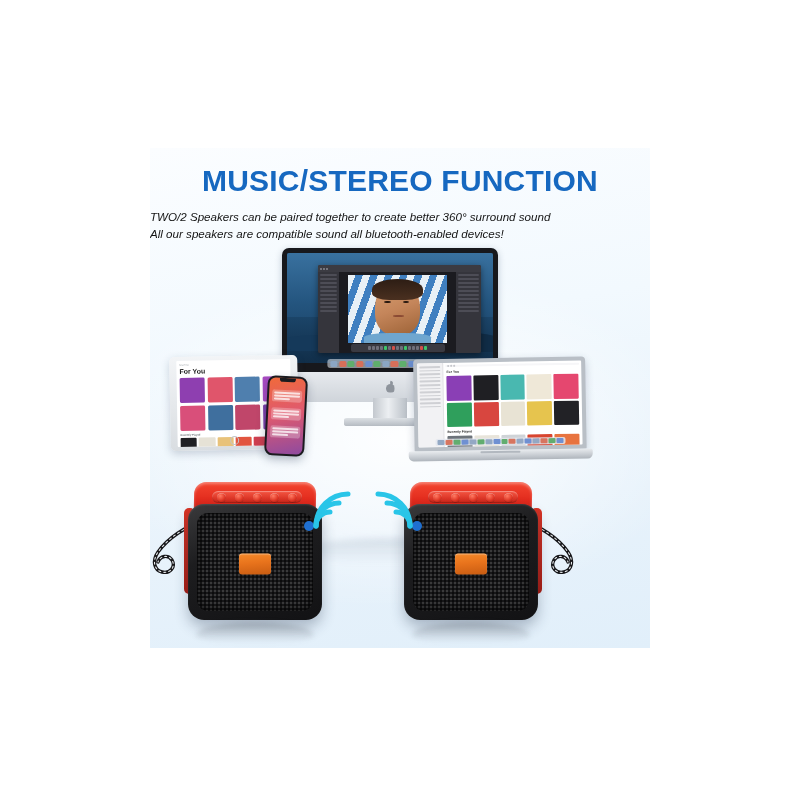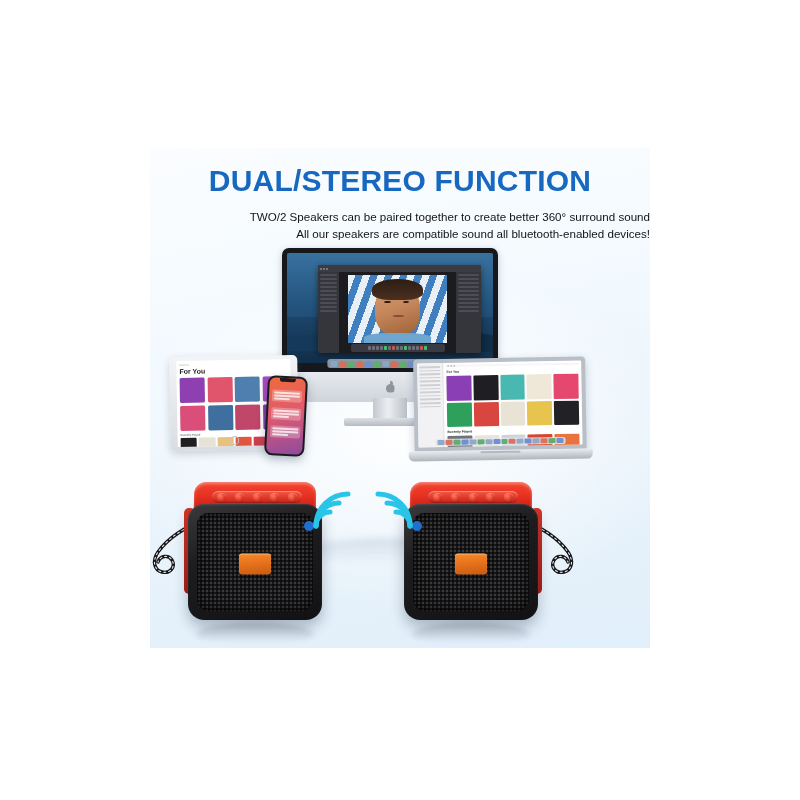--- a/index.html
+++ b/index.html
@@ -24,22 +24,22 @@
     pointer-events:none;
   }
 
   
   .headline{
     position:absolute;left:0;right:0;top:16px;text-align:center;
     font-size:30px;font-weight:bold;letter-spacing:.2px;
     color:#1668c0;white-space:nowrap;
   }
   .subline{
-    position:absolute;left:0;right:0;text-align:right;
-    font-size:11.6px;color:#141414;white-space:nowrap;
+    position:absolute;left:0;right:0;text-align:left;
+    font-size:11.6px;color:#141414;white-space:nowrap;font-style:italic;
   }
   .sub1{top:62px;}
   .sub2{top:79px;}
 
   
   .devices{position:absolute;left:0;top:100px;width:500px;height:240px;}
 
   
   .imac{position:absolute;left:132px;top:0px;width:216px;height:180px;}
   .imac-bezel{
@@ -222,21 +222,21 @@
     border-radius:50%;filter:blur(3px);}
 </style>
 </head>
 <body>
 
 <div id="stage">
 
   <div class="panel">
     <div class="panel-glow"></div>
 
-    <div class="headline">DUAL/STEREO FUNCTION</div>
+    <div class="headline">MUSIC/STEREO FUNCTION</div>
     <div class="subline sub1">TWO/2 Speakers can be paired together to create better 360° surround sound</div>
     <div class="subline sub2">All our speakers are compatible sound all bluetooth-enabled devices!</div>
 
     <div class="devices">
 
       <div class="dev-reflect"></div>
 
       <div class="imac">
         <div class="imac-bezel">
           <div class="imac-screen">

